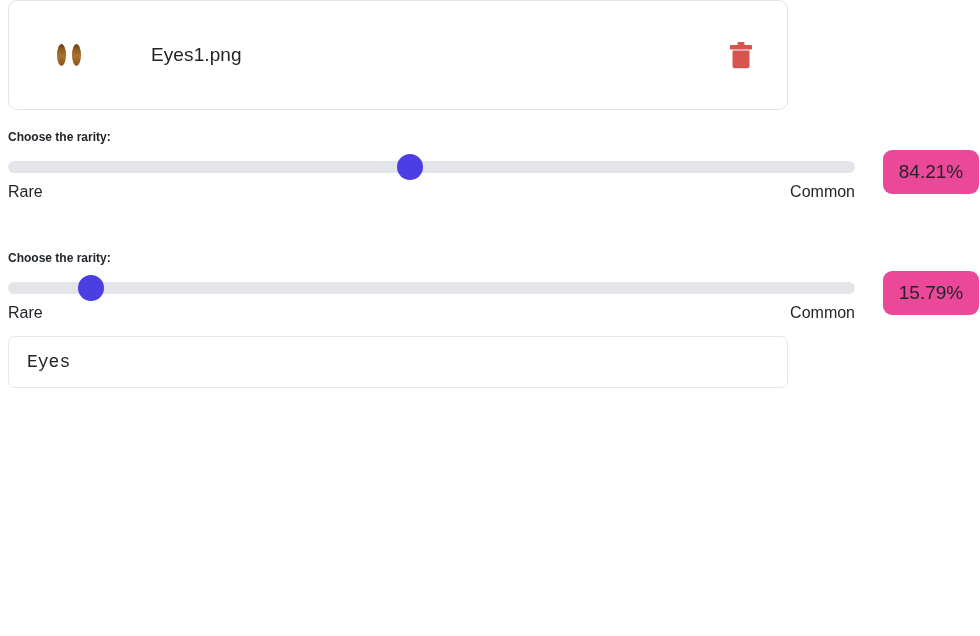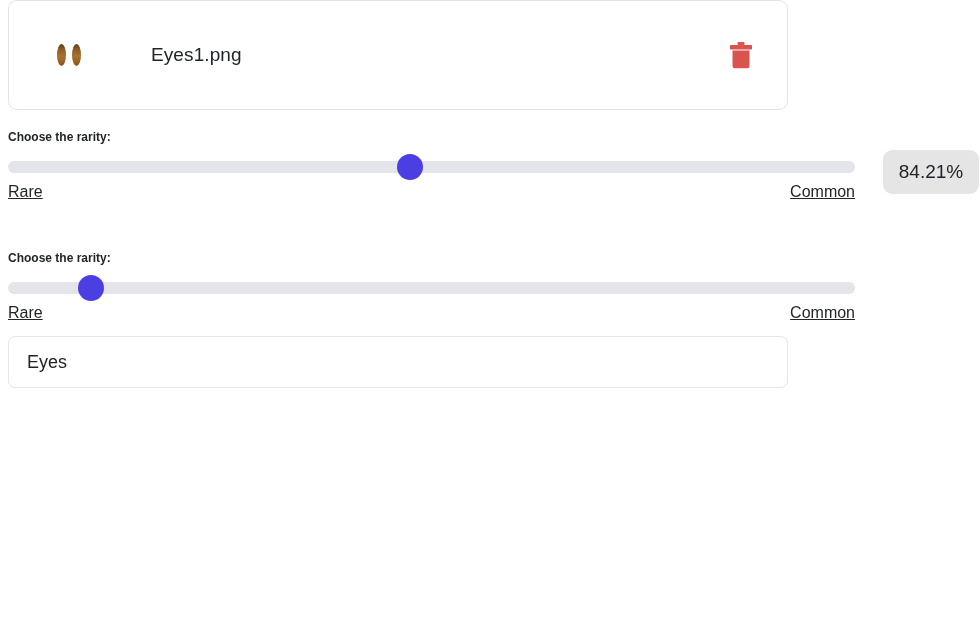--- a/index.html
+++ b/index.html
@@ -90,21 +90,20 @@
     margin: 20px 0 0 0;
   }
   .slider-row {
     display: flex;
     align-items: flex-start;
     margin-top: 17px;
   }
   .slider-col {
     flex: 0 0 847px;
     width: 847px;
-    text-decoration: underline;
   }
   .track {
     position: relative;
     height: 12px;
     border-radius: 6px;
     background: #e3e5ea;
   }
   .thumb {
     position: absolute;
     top: 50%;
@@ -117,21 +116,21 @@
   }
   .endpoints {
     display: flex;
     justify-content: space-between;
     margin-top: 10px;
     font-size: 16px;
     color: #212529;
   }
   .pct-badge {
     margin-left: 28px;
-    background: #e5e5e5;
+    background: #ec4899;
     border-radius: 9px;
     height: 44px;
     min-width: 96px;
     display: flex;
     align-items: center;
     justify-content: center;
     font-size: 19px;
     color: #212529;
     padding: 0 10px;
     box-sizing: border-box;
@@ -154,21 +153,21 @@
     margin-left: 2px;
   }
   .text-input {
     box-sizing: border-box;
     margin-top: 14px;
     width: 100%;
     height: 52px;
     border: 1px solid #e4e6ea;
     border-radius: 7px;
     background: #ffffff;
-    font-family: Liberation Sans, sans-serif;
+    font-family: Liberation Mono, monospace;
     font-size: 18px;
     color: #212529;
     padding: 0 18px;
     outline: none;
   }
   .text-input::placeholder { color: #9aa0a6; }
 </style>
 </head>
 <body>
 
@@ -217,18 +216,19 @@
   <div class="slider-row">
     <div class="slider-col">
       <div class="track">
         <div class="thumb" id="thumb-1" style="left: 9.8%;"></div>
       </div>
       <div class="endpoints">
         <span>Rare</span>
         <span>Common</span>
       </div>
     </div>
+    <div class="pct-badge">15.79%</div>
   </div>
 
   
   <input class="text-input" type="text" value="Eyes" style="">
 
 </div>
 
 </body></html>

